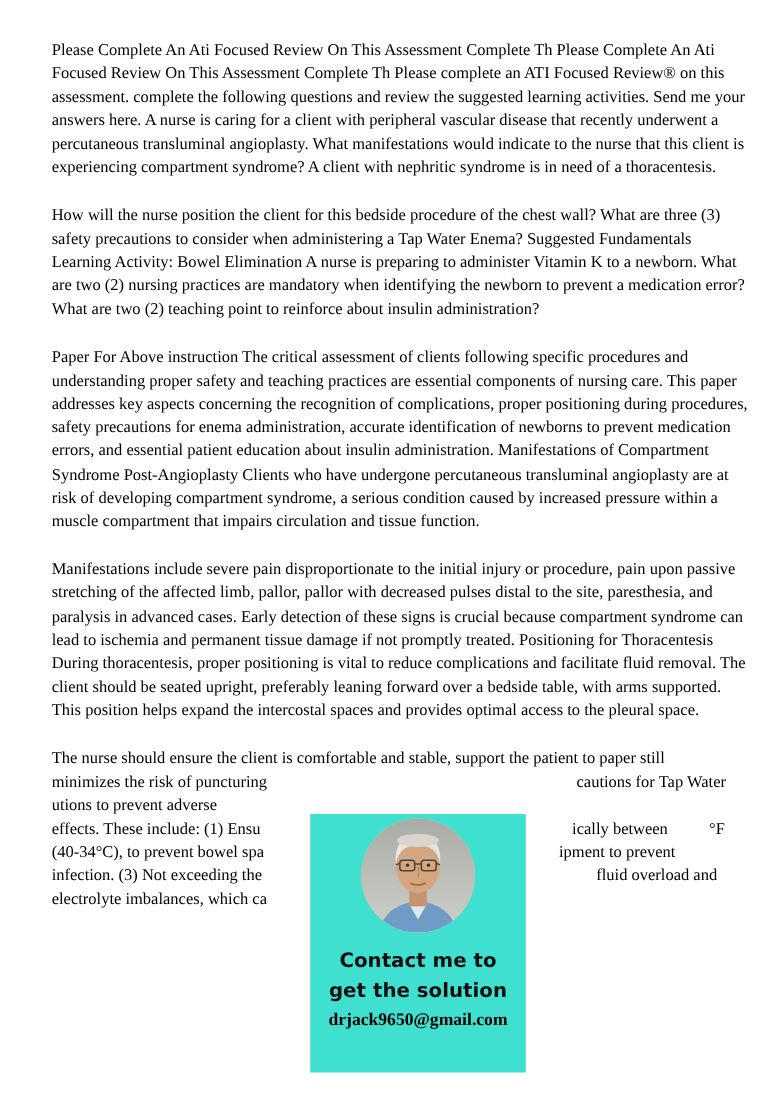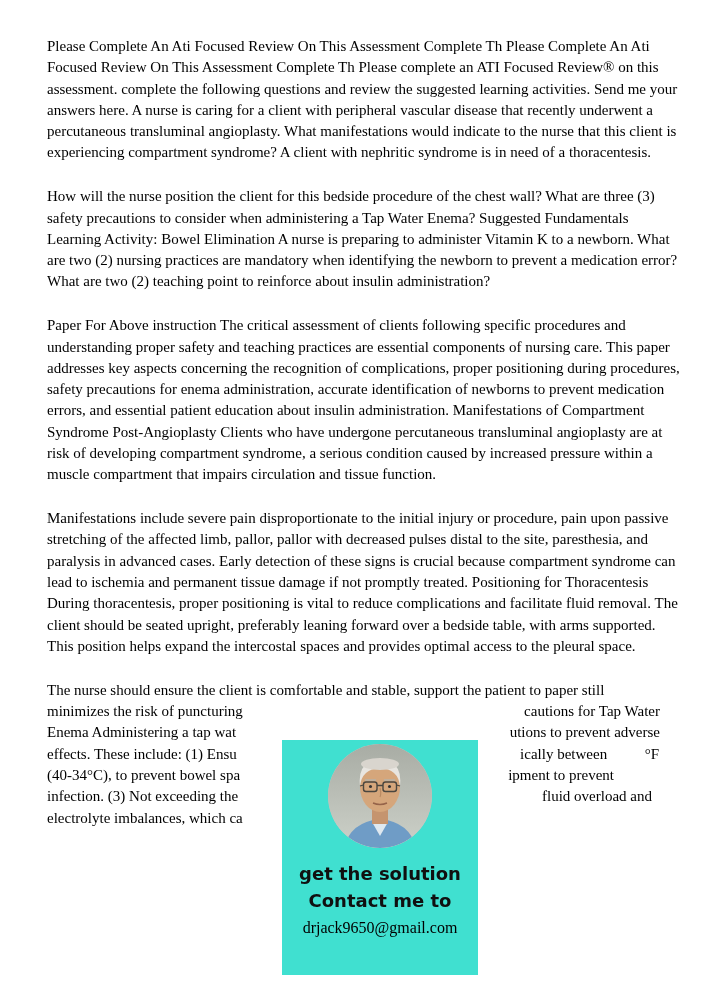--- a/index.html
+++ b/index.html
@@ -37,21 +37,21 @@
   .photo svg { display:block; width:104px; height:104px; }
   .msg {
     margin-top:12px;
     font-family:"DejaVu Sans", sans-serif;
     font-weight:700; font-size:18px; line-height:27px;
     color:#101010;
   }
   .email {
     margin-top:3px;
     font-family:"Liberation Serif", serif;
-    font-weight:400; font-size:16px; line-height:22px;
+    font-weight:700; font-size:16px; line-height:22px;
     color:#000000;
   }
 </style>
 </head>
 <body>
 
 <div class="page">
 
   <div class="doc">
     <p>Please Complete An Ati Focused Review On This Assessment Complete Th Please Complete An Ati Focused Review On This Assessment Complete Th Please complete an ATI Focused Review® on this assessment. complete the following questions and review the suggested learning activities. Send me your answers here. A nurse is caring for a client with peripheral vascular disease that recently underwent a percutaneous transluminal angioplasty. What manifestations would indicate to the nurse that this client is experiencing compartment syndrome? A client with nephritic syndrome is in need of a thoracentesis.</p>
@@ -62,21 +62,20 @@
     <div class="split-para">
       <div class="tline">
         <span class="l">The nurse should ensure the client is comfortable and stable, support the patient to paper still</span>
         <span class="r"></span>
       </div>
       <div class="tline">
         <span class="l">minimizes the risk of puncturing</span>
         <span class="r off20">cautions for Tap Water</span>
       </div>
       <div class="tline">
-        <span class="l">Enema Administering a tap wat</span>
         <span class="r off20">utions to prevent adverse</span>
       </div>
       <div class="tline">
         <span class="l">effects. These include: (1) Ensu</span>
         <span class="r off25">ically between&nbsp;&nbsp;&nbsp;&nbsp;&nbsp;&nbsp;&nbsp;&nbsp;&nbsp;&nbsp;°F</span>
       </div>
       <div class="tline">
         <span class="l">(40-34°C), to prevent bowel spa</span>
         <span class="r off66">ipment to prevent</span>
       </div>
@@ -127,19 +126,19 @@
 
           <circle cx="42.5" cy="42.5" r="1.5" fill="#333"></circle>
           <circle cx="61.5" cy="42.5" r="1.5" fill="#333"></circle>
 
           <path d="M52 44 Q53.5 50 52 53" stroke="#b98a62" stroke-width="1.2" fill="none"></path>
           <path d="M45 59 Q52 62 59 59" stroke="#96644a" stroke-width="1.4" fill="none"></path>
         </g>
       </svg>
     </div>
     <div class="msg">
+      <div>Contact me to</div>
       <div>get the solution</div>
-      <div>Contact me to</div>
     </div>
     <div class="email">drjack9650@gmail.com</div>
   </div>
 
 </div>
 
 </body></html>

